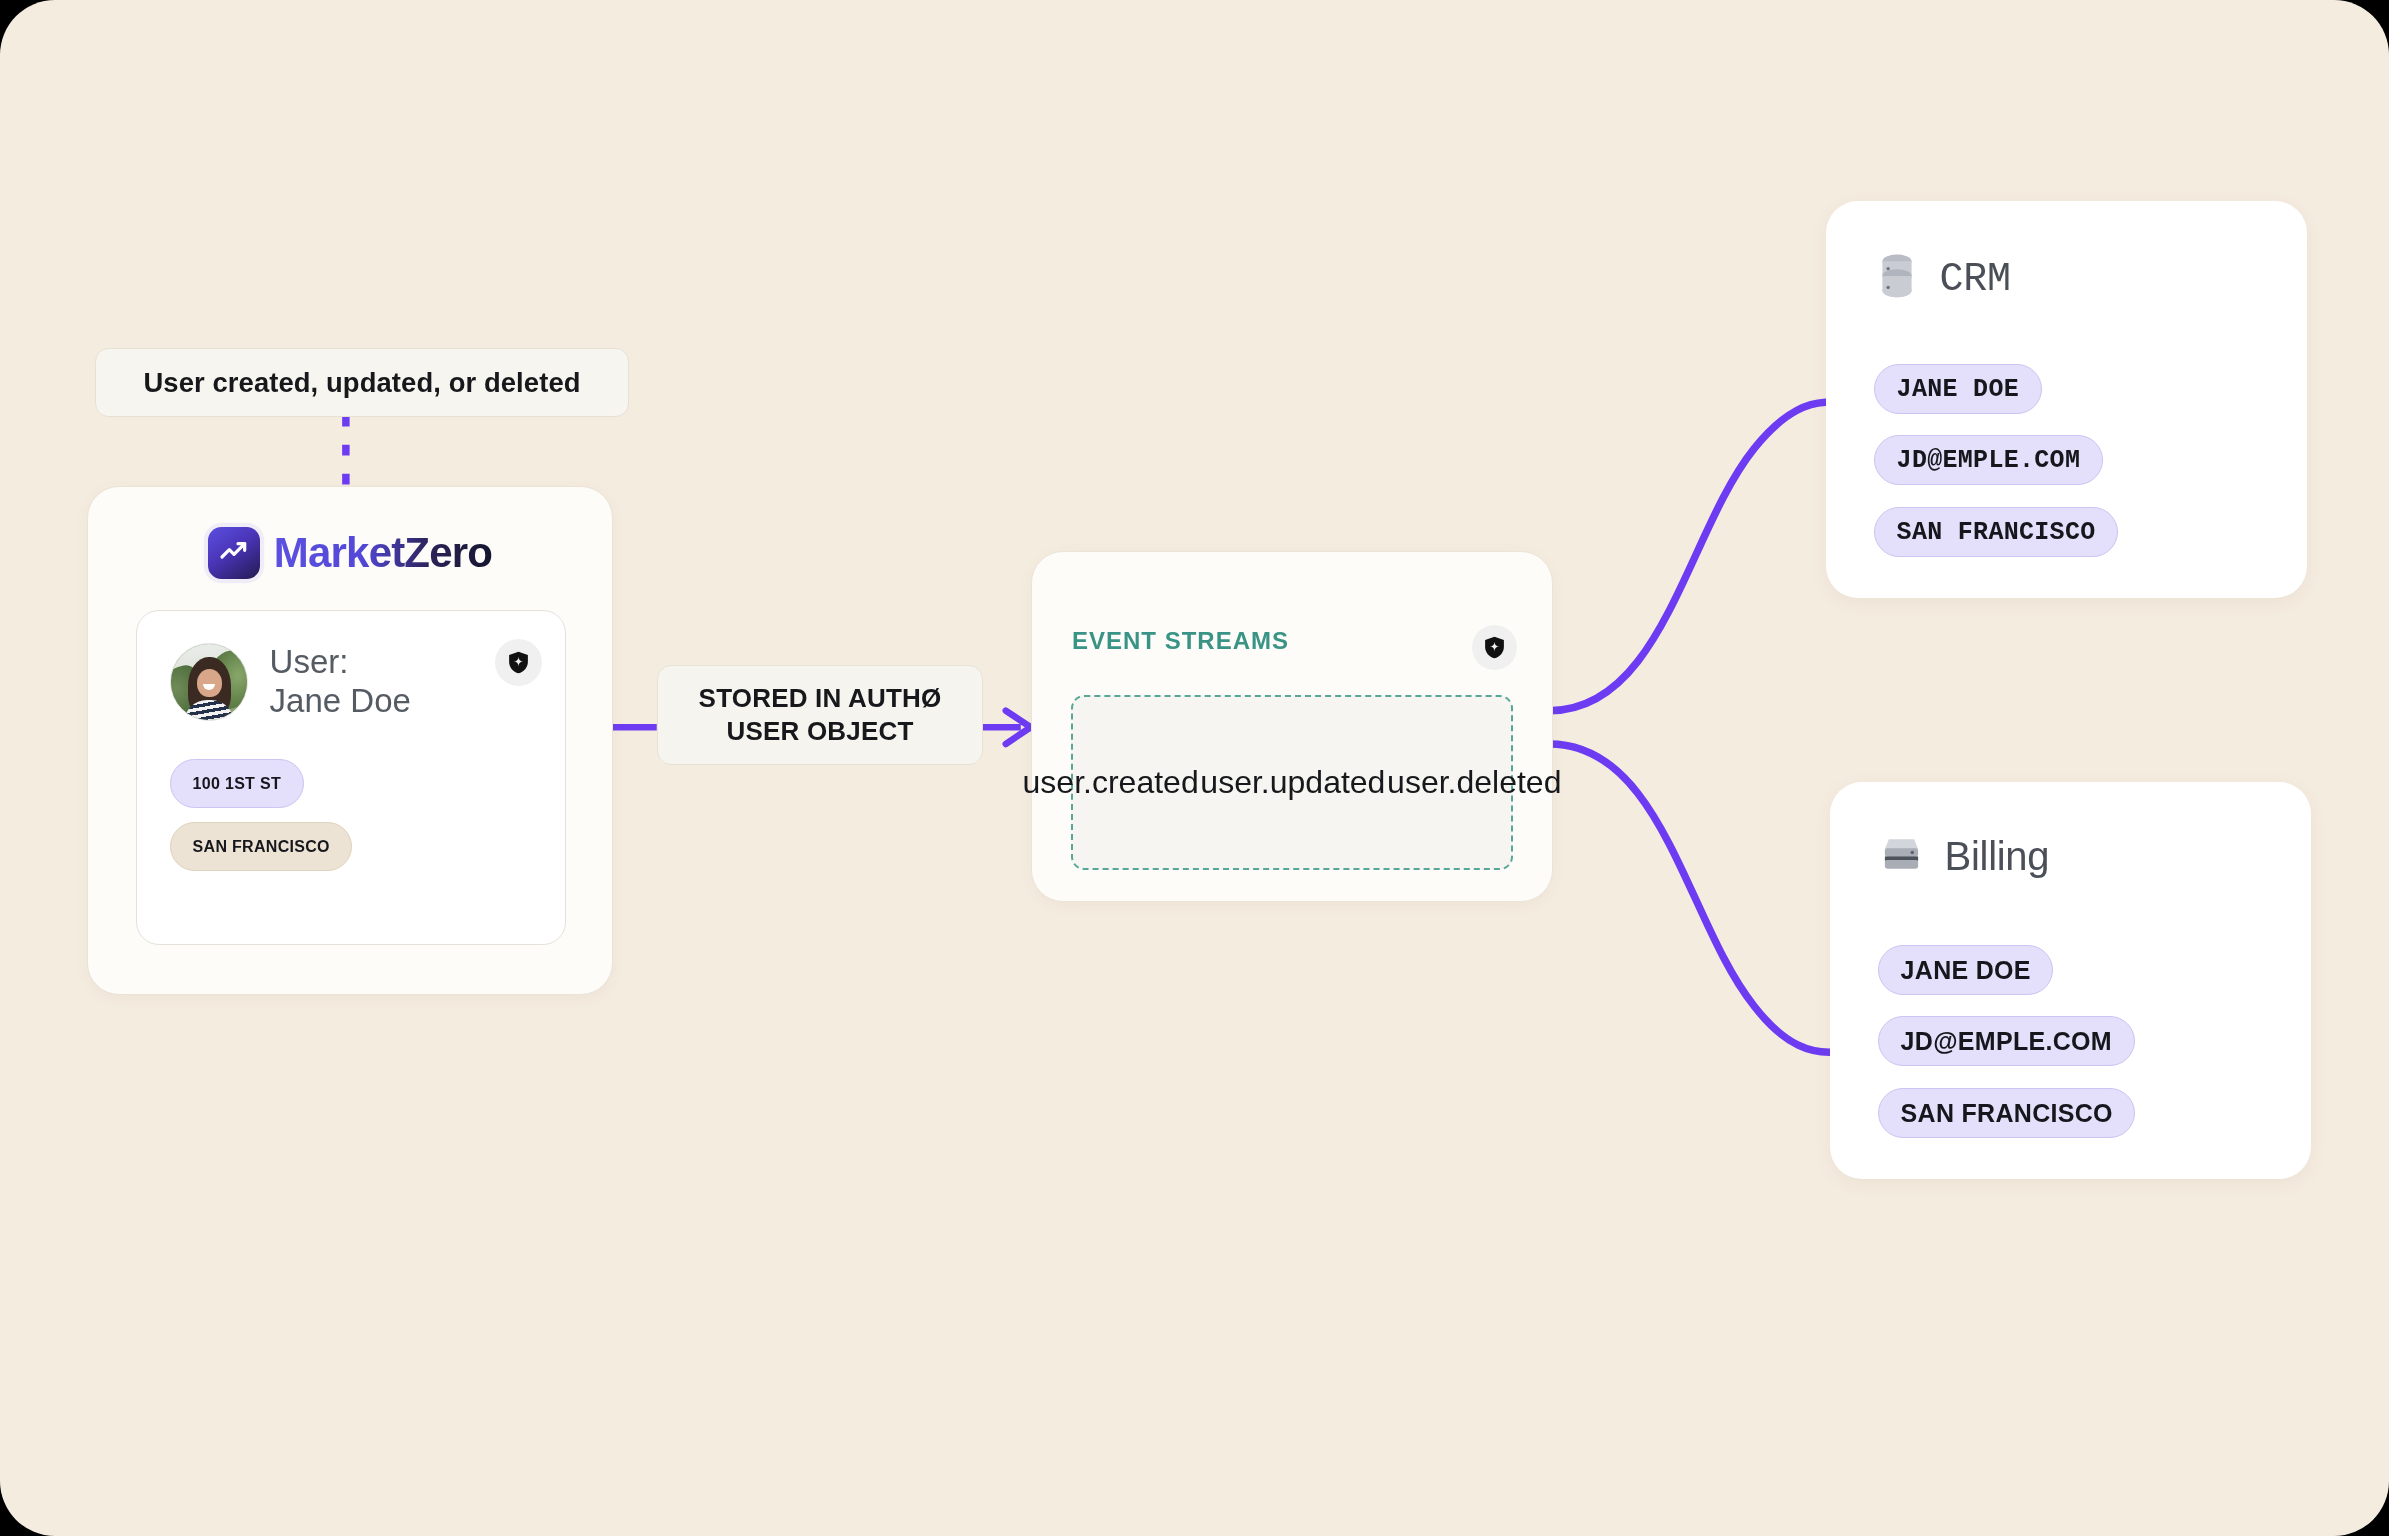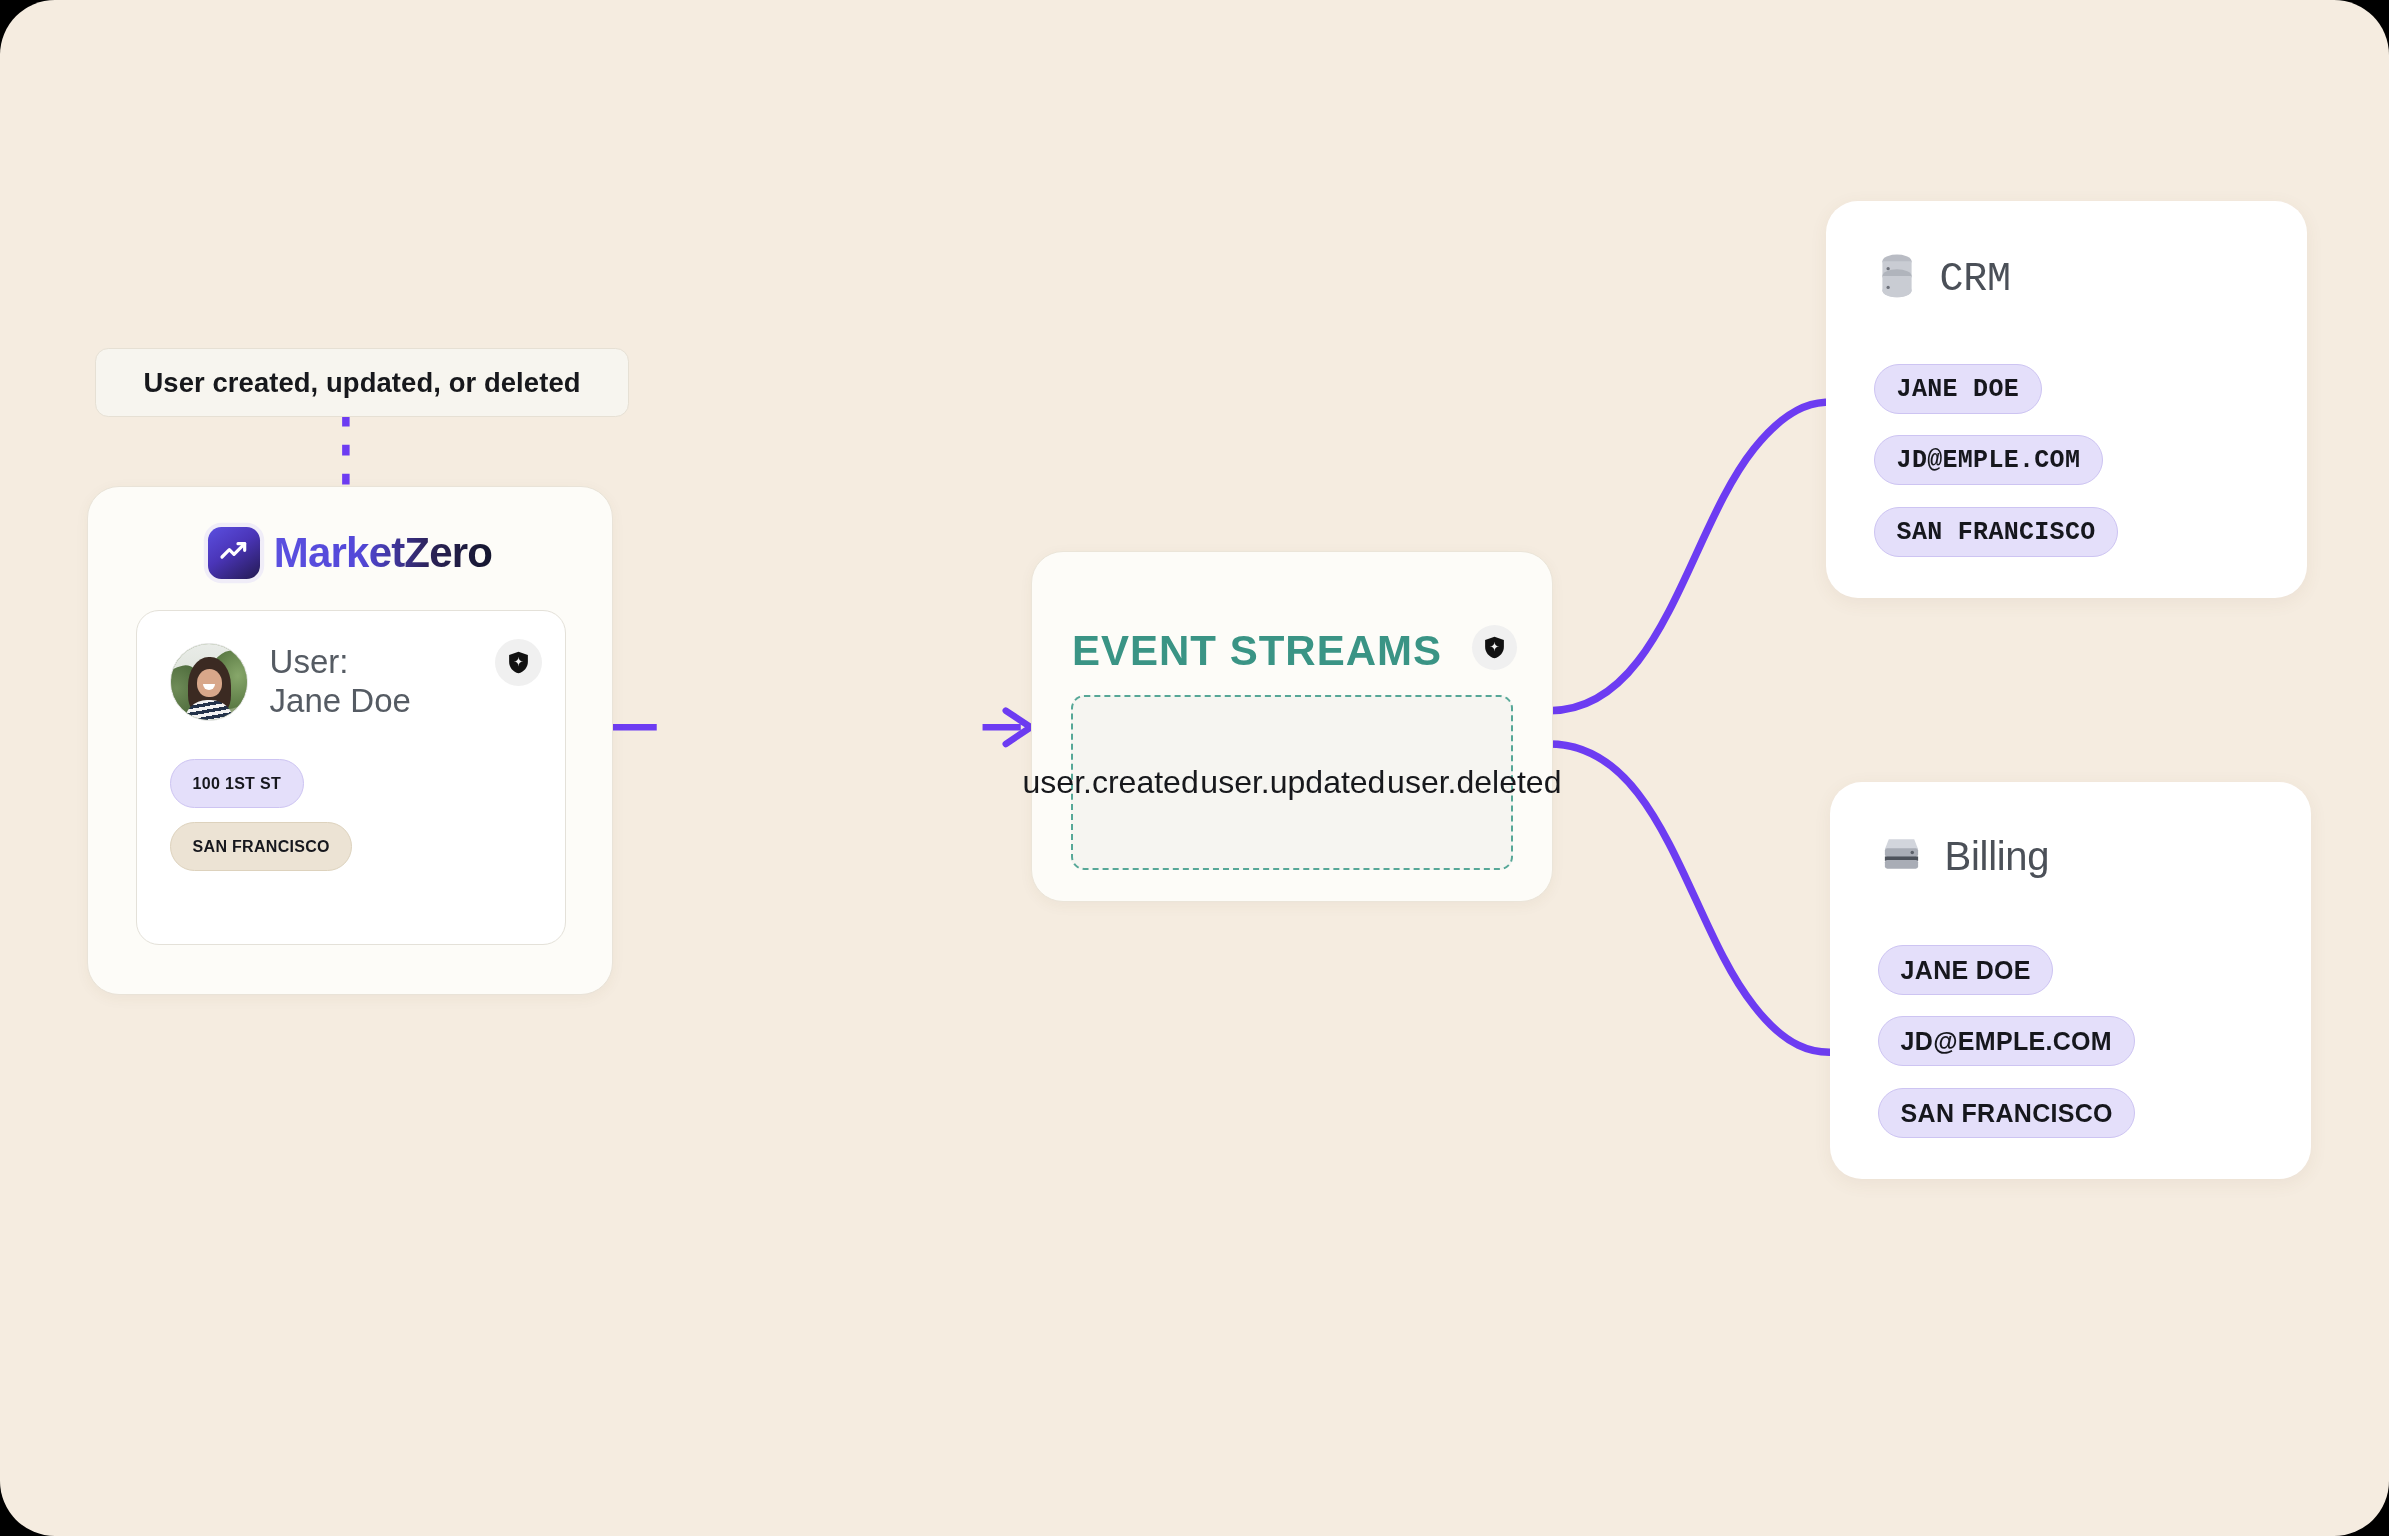--- a/index.html
+++ b/index.html
@@ -107,21 +107,21 @@
     font-size:26px;font-weight:700;color:#17181c;letter-spacing:0.2px;text-align:center;
   }
 
   
   #es-card{
     left:1031px;top:551px;width:520px;height:349px;
     background:#fdfcf8;border:1.7px solid #ebe5d9;border-radius:32px;
     box-shadow:0 3.3px 13.3px rgba(90,70,40,.05);
   }
   #es-title{
-    position:absolute;left:40px;top:75px;font-size:42px;font-weight:700;
+    position:absolute;left:40px;top:75px;font-size:24px;font-weight:700;
     color:#3a9485;letter-spacing:1px;
   }
   #shield-badge-es{
     position:absolute;right:35px;top:73px;width:45px;height:45px;border-radius:50%;
     background:#f0f0f0;display:flex;align-items:center;justify-content:center;
   }
   #es-box{
     position:absolute;left:39px;top:143px;width:calc(100% - 78px);height:175px;
     border:2.5px dashed #56a797;border-radius:13.3px;background:#f6f5f1;
     display:flex;align-items:center;justify-content:center;
@@ -200,20 +200,24 @@
                                    M12 6.4 C12 9.3 10.2 11.1 7.3 11.1 C10.2 11.1 12 12.9 12 15.8
                                    C12 12.9 13.8 11.1 16.7 11.1 C13.8 11.1 12 9.3 12 6.4 Z" fill-rule="evenodd"></path>
         </svg>
       </div>
 
       <div class="badge badge-lav" id="b-addr">100 1ST ST</div>
       <div class="badge badge-beige" id="b-city">SAN FRANCISCO</div>
     </div>
   </div>
 
+  <div class="abs" id="stored-label">
+    <span>STORED IN AUTHØ</span>
+    <span>USER OBJECT</span>
+  </div>
 
   <div class="abs" id="es-card">
     <div id="es-title">EVENT STREAMS</div>
 
     <div id="shield-badge-es">
       <svg width="25" height="25" viewBox="0 0 24 24">
         <path fill="#111111" d="M12 1.6 L21 4.7 V11.4 C21 16.6 17.2 20.8 12 22.4 C6.8 20.8 3 16.6 3 11.4 V4.7 Z
                                  M12 6.4 C12 9.3 10.2 11.1 7.3 11.1 C10.2 11.1 12 12.9 12 15.8
                                  C12 12.9 13.8 11.1 16.7 11.1 C13.8 11.1 12 9.3 12 6.4 Z" fill-rule="evenodd"></path>
       </svg>

